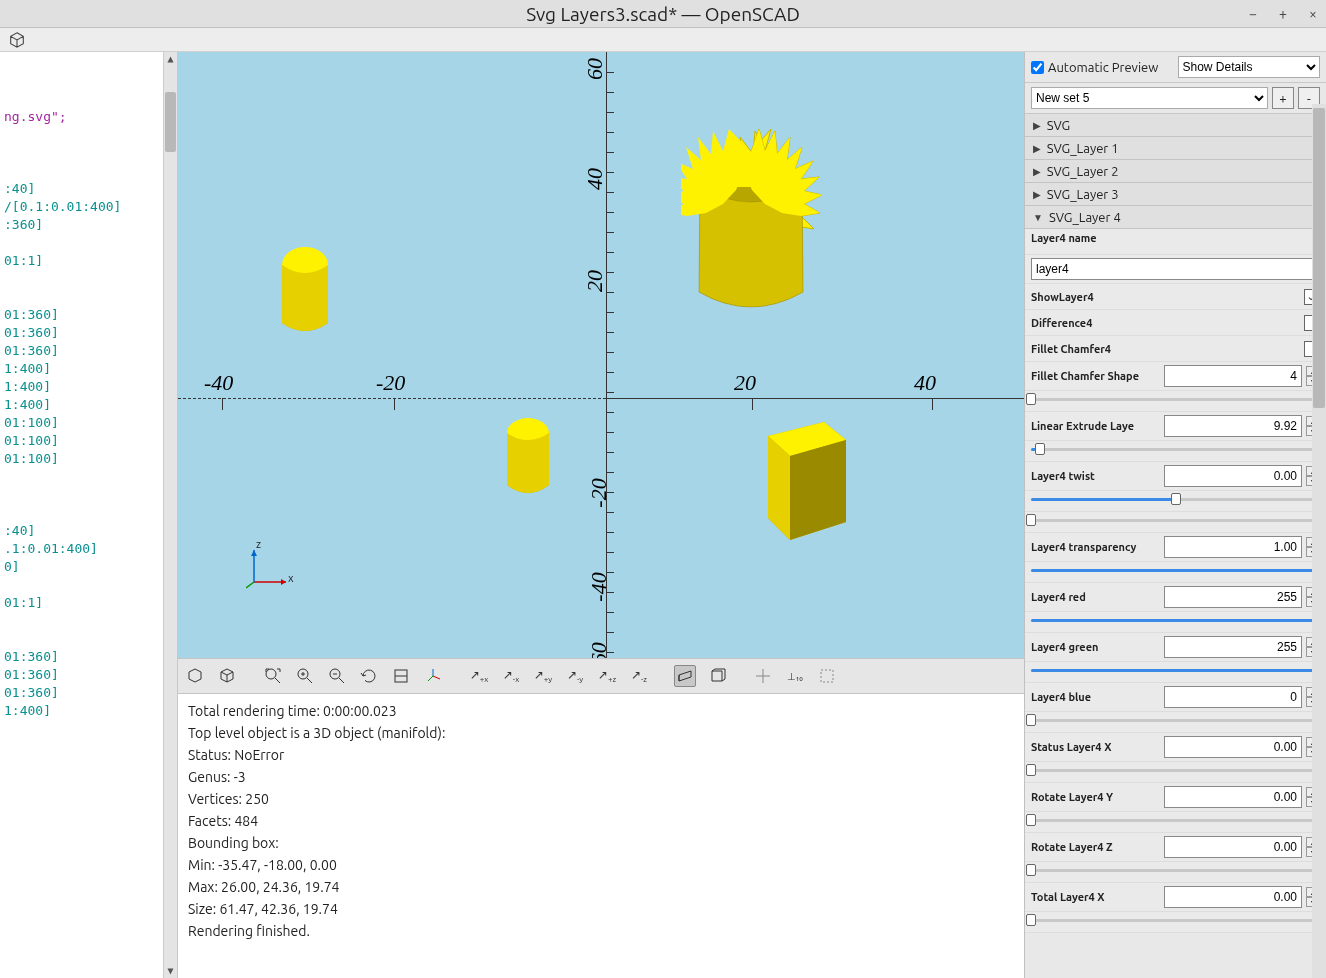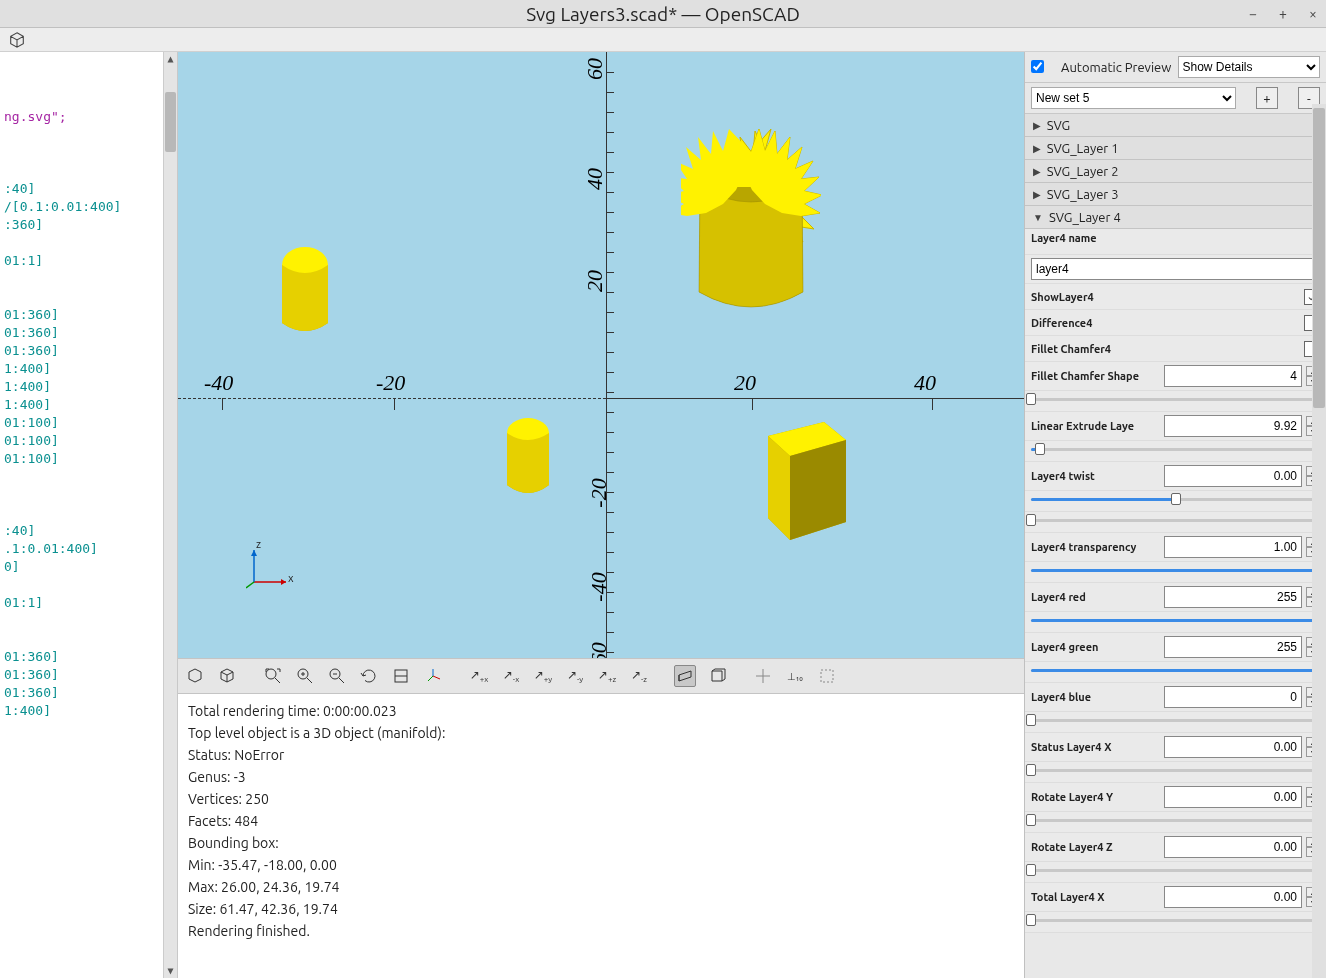--- a/index.html
+++ b/index.html
@@ -28,23 +28,23 @@
   .box-shape { position:absolute; left:590px; top:370px; width:78px; height:118px; }
   .cyl1 { position:absolute; left:100px; top:191px; width:54px; height:96px; }
   .cyl2 { position:absolute; left:326px; top:363px; width:48px; height:86px; }
   .gizmo { position:absolute; left:68px; bottom:66px; }
   .console-toolbar { height: 36px; background:#e6e6e6; border-top:1px solid #c4c4c4; border-bottom:1px solid #c4c4c4; display:flex; align-items:center; padding:0 6px; gap:10px; }
   .ct-icon { width:22px; height:22px; display:flex; align-items:center; justify-content:center; color:#333; }
   .ct-icon.active { background:#c8c8c8; border:1px solid #888; border-radius:2px;}
   .console { flex:1; background:#fff; padding:6px 10px; font-size:14px; line-height:22px; overflow:auto; }
   .right-panel { width: 302px; background:#e8e8e8; border-left:1px solid #c0c0c0; display:flex; flex-direction:column; overflow:hidden;}
   .rp-top { display:flex; align-items:center; padding:4px 6px; gap:6px; border-bottom:1px solid #c8c8c8; }
-  .rp-top .auto { flex:1; display:flex; align-items:flex-start; gap:17px; }
+  .rp-top .auto { flex:1; display:flex; align-items:flex-end; gap:4px; }
   .rp-top select, .rp-row select { flex:1; height:22px; font-size:12px; background:#fff; border:1px solid #aaa;}
-  .rp-row { display:flex; padding:4px 6px; gap:20px; border-bottom:1px solid #c8c8c8;}
+  .rp-row { display:flex; padding:4px 6px; gap:4px; border-bottom:1px solid #c8c8c8;}
   .rp-row .btn-sm { width:22px; height:22px; border:1px solid #888; background:#efefef; font-size:13px; display:flex; align-items:center; justify-content:center; cursor:pointer;}
   .prop-list { flex:1; overflow-y:auto; }
   .section { border-bottom:1px solid #c4c4c4; background:#e0e0e0; padding:4px 8px; font-size:13px; cursor:pointer; display:flex; align-items:center; gap:6px;}
   .section.expanded { font-weight:normal; }
   .tri { font-size:10px; color:#444; }
   .prop { display:flex; align-items:center; padding:3px 6px; border-bottom:1px solid #ddd; background:#eaeaea; gap:4px; min-height:26px;}
   .prop .lbl { flex:1; font-weight:bold; font-size:11px; white-space:nowrap; overflow:hidden; }
   .prop input[type="text"].inp { width:138px; height:22px; border:1px solid #888; background:#fff; font-size:12px; text-align:right; padding-right:4px;}
   .prop input[type="text"].inp.full { width:100%; text-align:left; padding-left:4px;}
   .prop .chk { width:16px; height:16px; border:1px solid #666; background:#fff; display:flex; align-items:center; justify-content:center; font-size:11px;}

